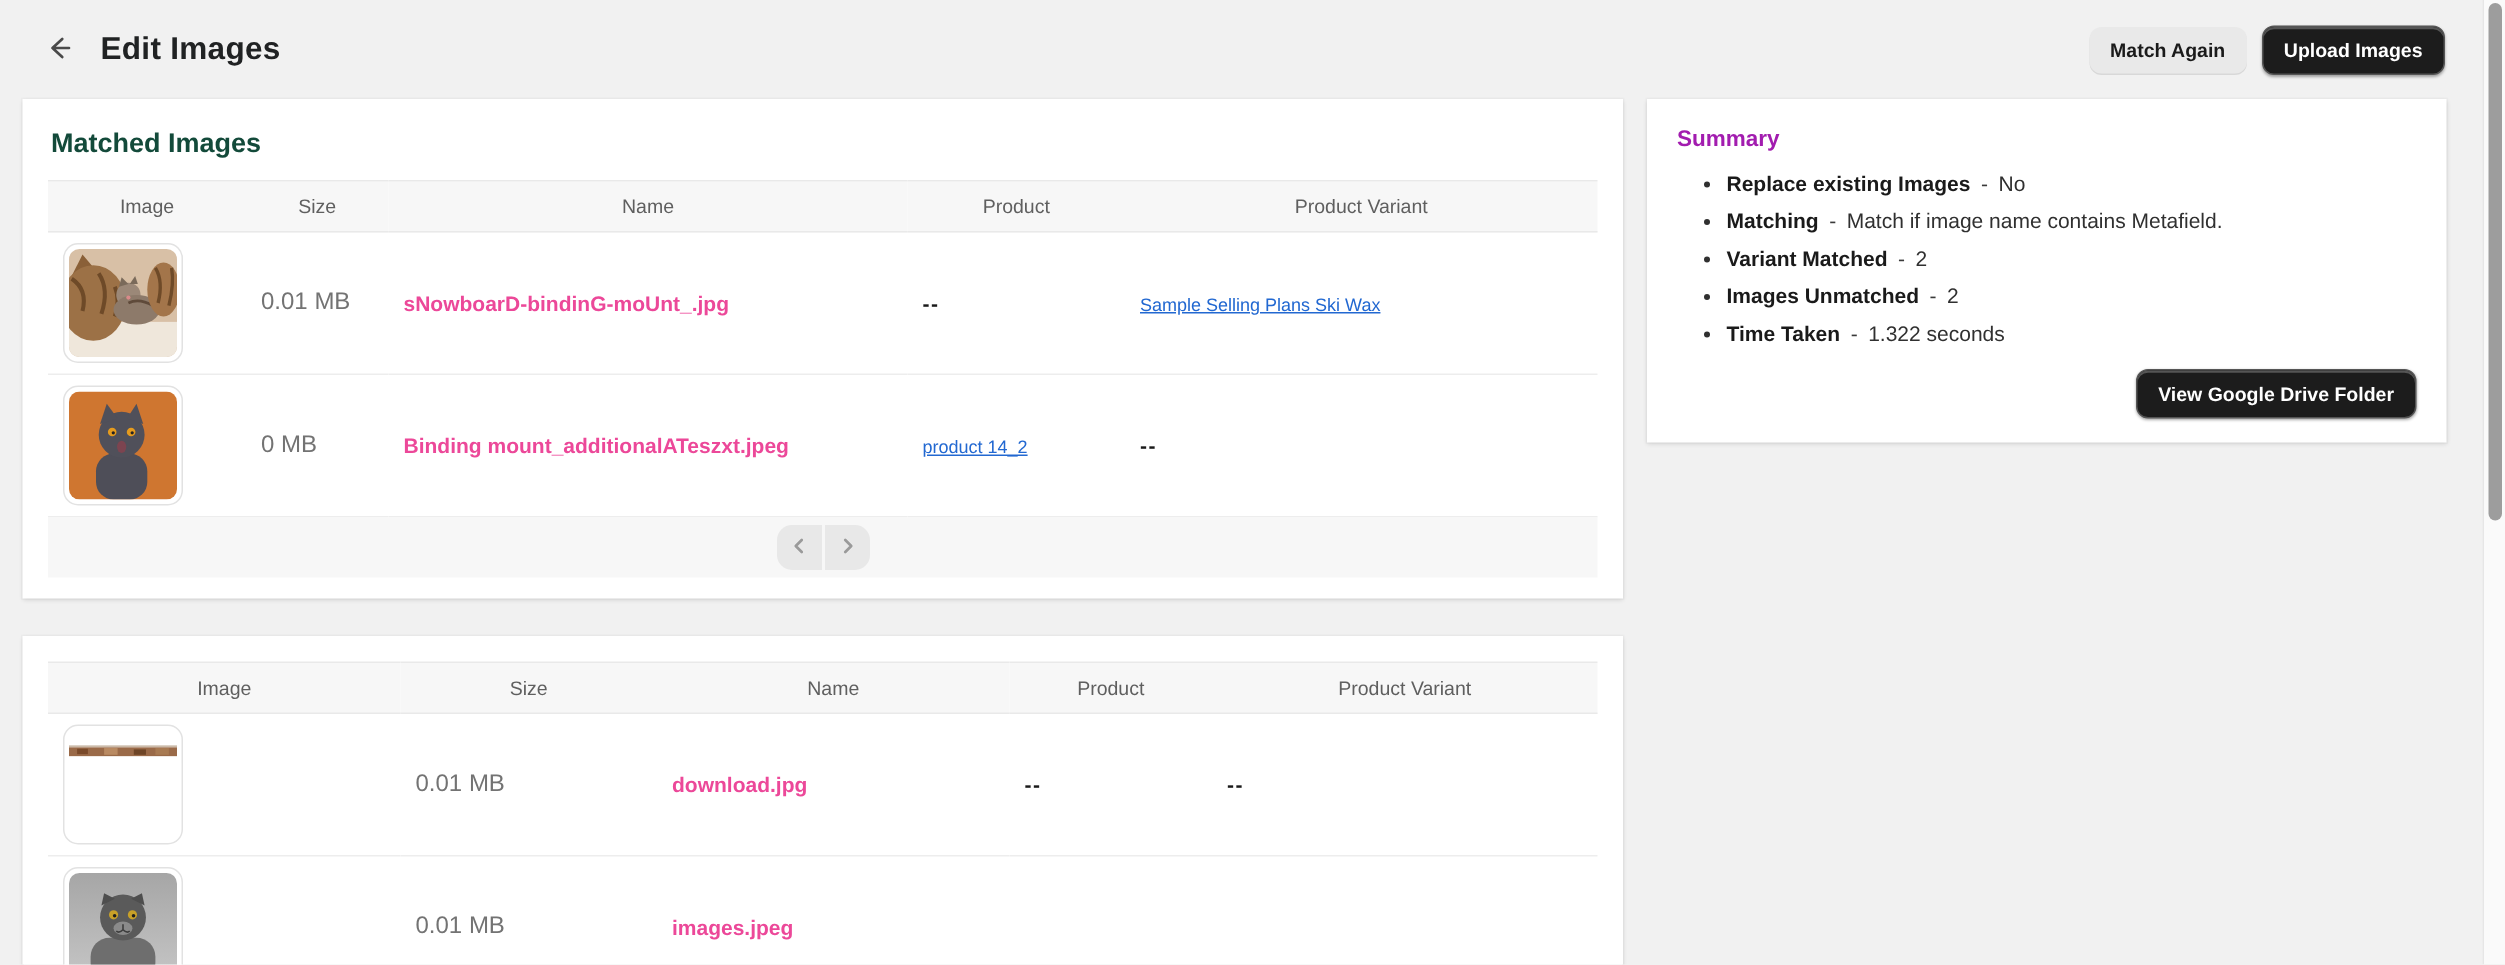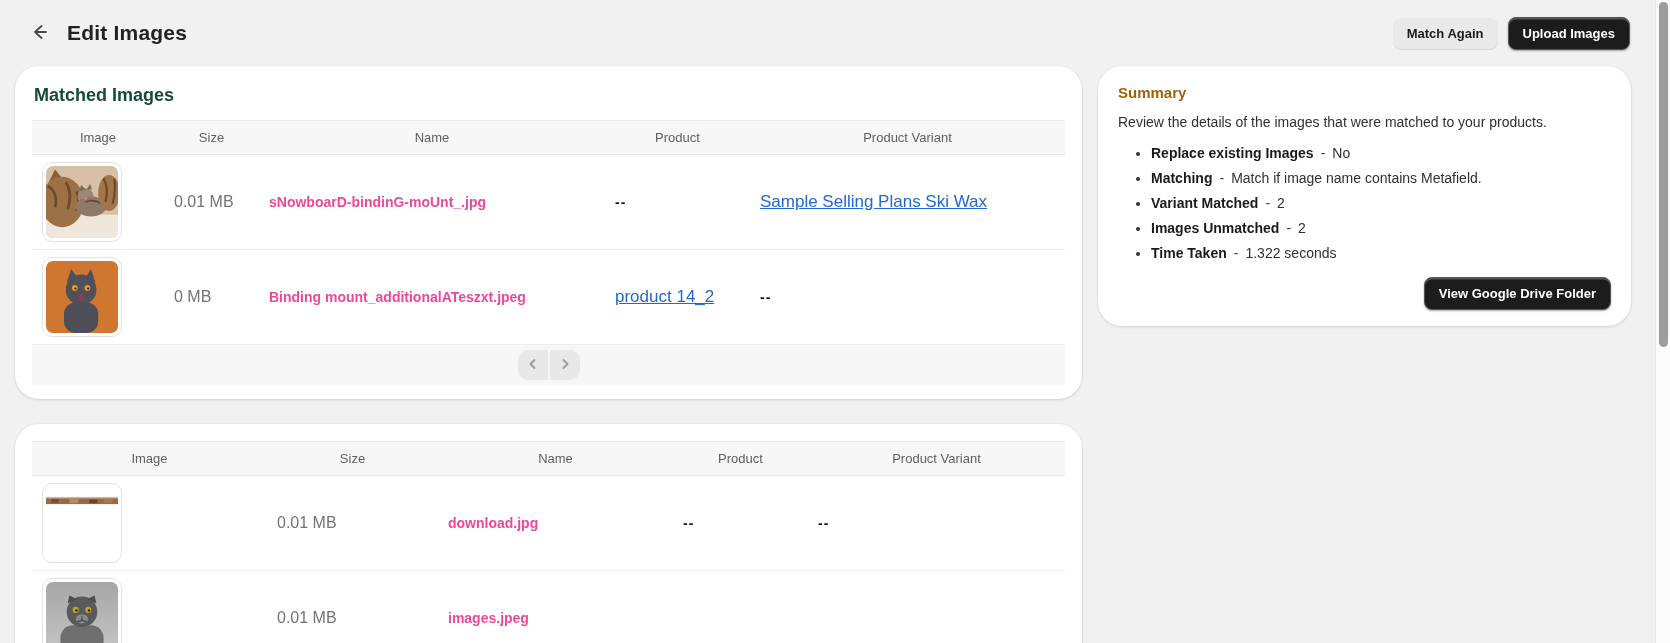--- a/index.html
+++ b/index.html
@@ -20,56 +20,56 @@
   .btn { font-family:inherit; font-size:13px; font-weight:600; border-radius:8px;
          padding:8px 14px; cursor:pointer; border:none; }
   .btn-secondary { background:#e9e9e9; color:#1a1a1a; box-shadow:0 1px 0 rgba(0,0,0,.10); }
   .btn-dark { background:var(--dark_button_bg,#1c1c1c); color:#fff;
               border:1px solid #555; box-shadow:inset 0 1.5px 0 rgba(255,255,255,.25), 0 1px 2px rgba(0,0,0,.35);margin-left:28px; }
   .topbar .btn + .btn { margin-left:10px; }
 
   
   .main { display:flex; align-items:flex-start; padding:2px 24px 0 15px; gap:16px; }
   .left-col { width:1067px; flex:none; }
-  .card { background:#fff; border-radius:24px;
+  .card { background:#fff; border-radius:0;
           box-shadow:0 1px 3px rgba(0,0,0,.12), 0 0 0 1px rgba(0,0,0,.02); }
   .section-card { padding:17px 17px 14px 17px; margin-bottom:25px; }
   .section-title { font-size:18px; font-weight:700; margin:2px 0 14px 2px; }
   .matched-title { color:var(--matched_heading,#134a3a); }
   .unmatched-title { color:var(--unmatched_heading,#8e1f2f); }
 
   
   table { width:100%; border-collapse:collapse; table-layout:fixed; }
   thead tr { background:#f7f7f7; }
   th { font-weight:400; font-size:13px; color:#5f5f5f; text-align:center;
        padding:9px 10px; border-top:1px solid #e9e9e9; border-bottom:1px solid #e9e9e9; }
   tbody tr { border-bottom:1px solid #ededed; }
   td { padding:7px 10px; vertical-align:middle; font-size:14px; }
   .t-matched col.c-img   { width:132px; }  .t-matched col.c-size { width:95px; }
   .t-matched col.c-name  { width:346px; }  .t-matched col.c-prod { width:145px; }
   .t-unmatched col.c-img  { width:235px; } .t-unmatched col.c-size { width:171px; }
   .t-unmatched col.c-name { width:235px; } .t-unmatched col.c-prod { width:135px; }
   .cell-size { color:#737373; font-size:16px; }
   .cell-name { font-weight:700; color:#ec4899; font-size:14px; }
   .dash { font-weight:700; color:#1a1a1a; letter-spacing:1px; }
-  a.link { color:var(--link,#2268d1); text-decoration:underline; font-size:17px; cursor:pointer; }
+  a.link { color:var(--link,#2268d1); text-decoration:underline; font-size:12px; cursor:pointer; }
 
   .thumb { width:80px; height:80px; border:1px solid #e2e2e2; border-radius:10px;
            background:#fff; padding:3px; cursor:pointer; }
   .thumb svg { width:100%; height:100%; border-radius:7px; display:block; }
 
   
   .table-footer { background:#f7f7f7; height:40px; display:flex; align-items:center; justify-content:center; }
   .pager { display:flex; gap:2px; border-radius:10px; overflow:hidden; }
   .pager button { width:30px; height:30px; border:none; background:#e8e8e8; cursor:pointer;
                   display:flex; align-items:center; justify-content:center; }
 
   
   .summary-card { width:533px; flex:none; padding:18px 20px 16px 20px; }
-  .summary-title { font-size:15px; font-weight:700; color:#a16207; margin-bottom:13px; }
+  .summary-title { font-size:15px; font-weight:700; color:#a21caf; margin-bottom:13px; }
   .summary-desc { font-size:14px; color:#303030; margin-bottom:15px; }
   .summary-list { list-style:disc; padding-left:21px; }
   .summary-list li { font-size:14px; margin-bottom:9px; color:#303030;margin-left:12px; }
   .summary-label { font-weight:700; color:#1a1a1a; }
   .summary-sep { margin:0 7px; color:#3a3a3a; }
   .summary-actions { display:flex; justify-content:flex-end; margin-top:16px; }
 
   
   .scrollbar { position:absolute; top:0; right:0; width:15px; height:643px;
                background:#fafafa; border-left:1px solid #e6e6e6; }
@@ -252,21 +252,20 @@
             <td></td>
             <td></td>
           </tr>
         </tbody>
       </table>
     </div>
   </div>
 
   <div class="card summary-card">
     <div class="summary-title">Summary</div>
-    <div class="summary-desc">Review the details of the images that were matched to your products.</div>
     <ul class="summary-list">
       <li>
         <span class="summary-label">Replace existing Images</span><span class="summary-sep">-</span><span>No</span>
       </li>
       <li>
         <span class="summary-label">Matching</span><span class="summary-sep">-</span><span>Match if image name contains Metafield.</span>
       </li>
       <li>
         <span class="summary-label">Variant Matched</span><span class="summary-sep">-</span><span>2</span>
       </li>

